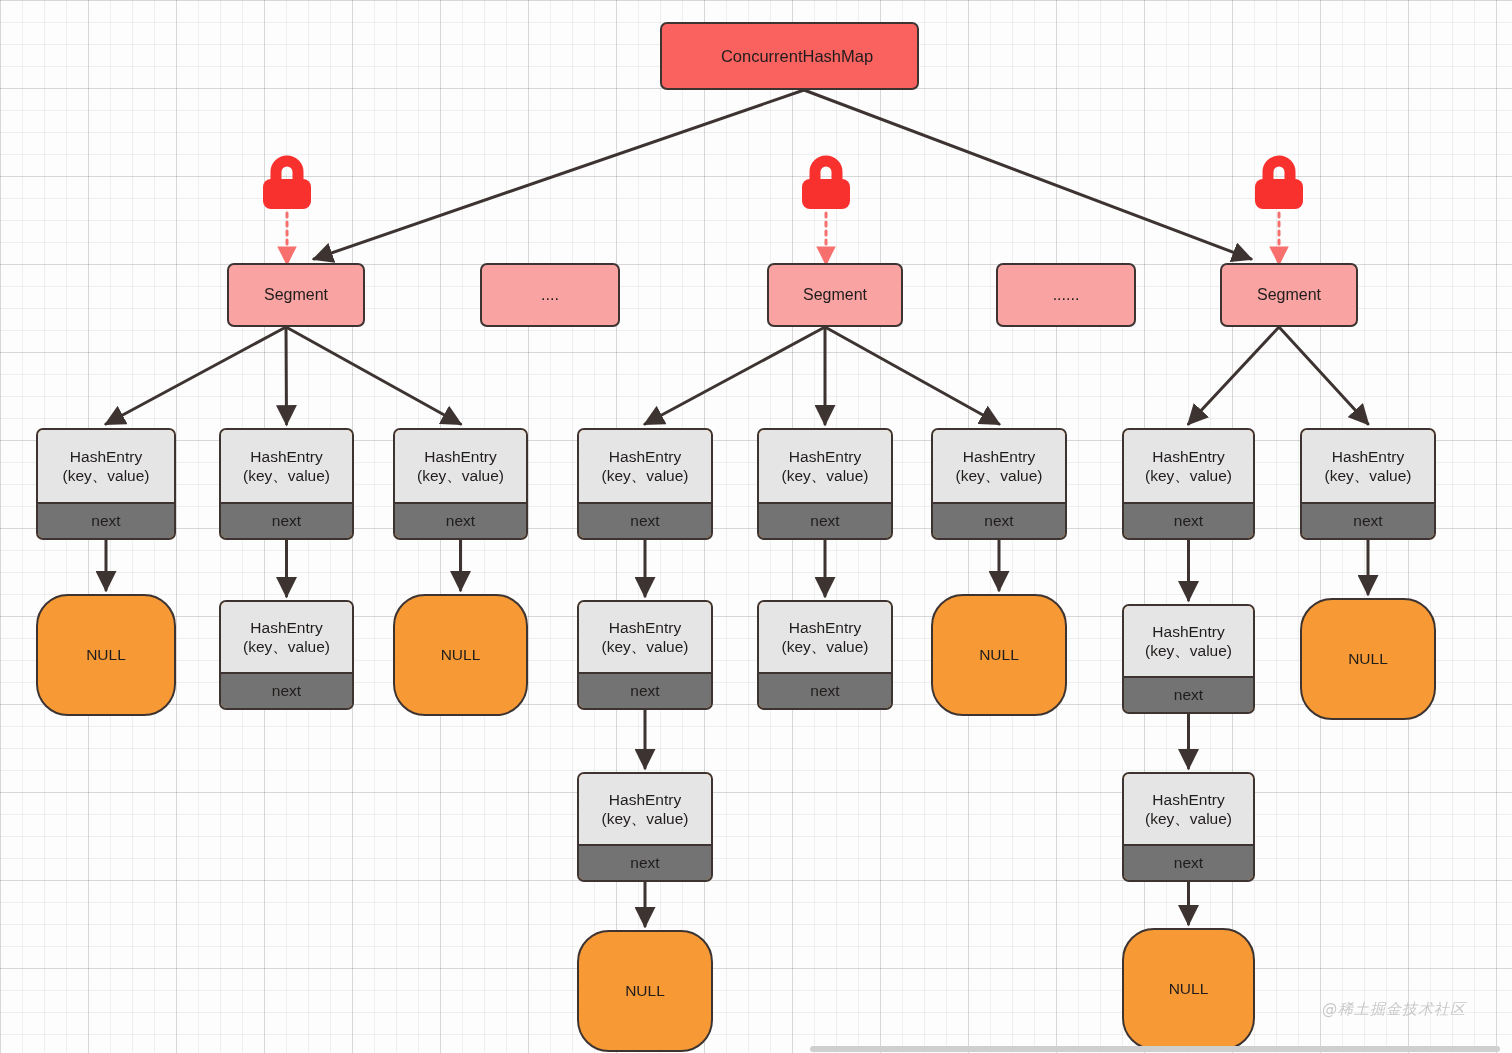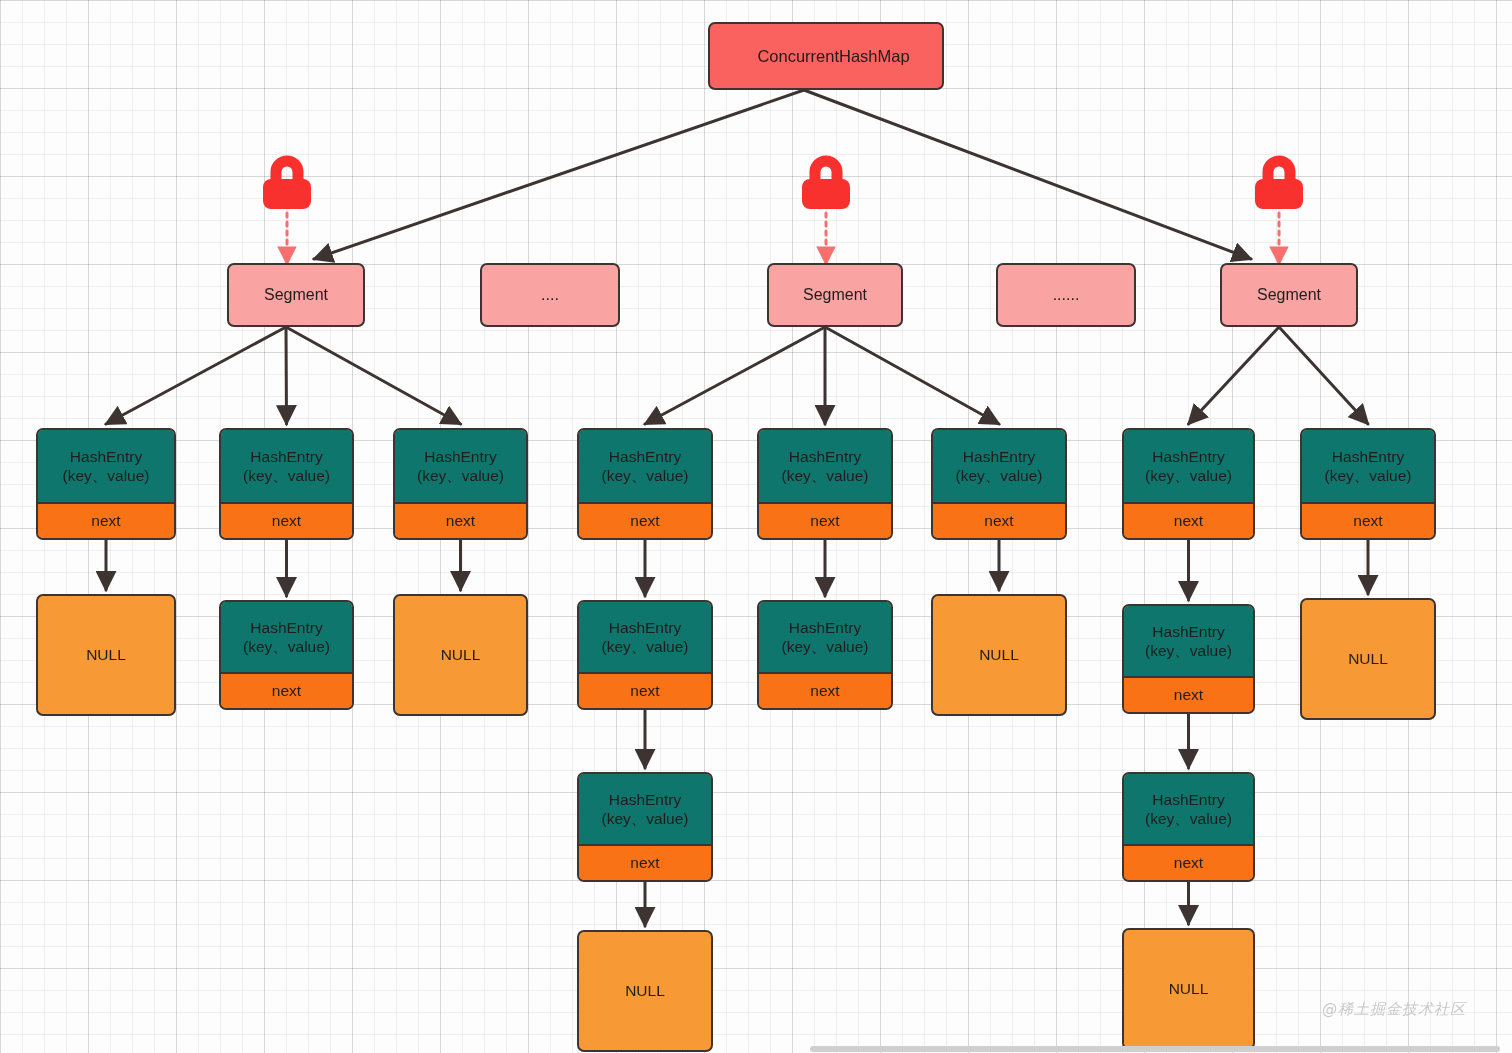--- a/index.html
+++ b/index.html
@@ -43,32 +43,32 @@
     background:#f9625f;
   }
   .root .cell{font-size:16.5px;}
 
   .segment{background:#f9a3a3;margin-left:10px;}
   .segment .cell{font-size:16px;}
 
   .entry{background:#f7941e;}
   .entry .top{
     flex:1 1 auto;
-    background:#0f766e;
+    background:#e5e5e5;
     font-size:15.5px;
     padding:2px 8px;
     white-space:pre-line;
   }
   .entry .bot{
     flex:0 0 34px;
-    background:#f97316;
+    background:#737373;
     border-top:2.5px solid #3d3432;
     font-size:15.5px;
   }
-  .nullbox{background:#f79a35;}
+  .nullbox{background:#f79a35;border-radius:32px;}
   .nullbox .cell{flex:1 1 auto;font-size:15.5px;}
 
   .lock{position:absolute;}
 
   .watermark{
     position:absolute;
     color:#c9c9c9;
     font-size:15px;
     letter-spacing:1px;
     white-space:nowrap;
@@ -119,21 +119,21 @@
         <line x1="1279" y1="327" x2="1368" y2="424" stroke-linecap="round" marker-end="url(#arrowBlack)"></line>
       </g>
     <g id="lock-edge-layer" stroke="#f8706e" stroke-width="3" stroke-dasharray="4 5" fill="none">
         <line x1="287" y1="213" x2="287" y2="262" stroke-linecap="round" marker-end="url(#arrowRed)"></line>
         <line x1="826" y1="213" x2="826" y2="262" stroke-linecap="round" marker-end="url(#arrowRed)"></line>
         <line x1="1279" y1="213" x2="1279" y2="262" stroke-linecap="round" marker-end="url(#arrowRed)"></line>
       </g>
   </svg>
 
   <div id="nodes-layer">
-      <div class="node root" style="left: 708px; top: 22px; width: 236px; height: 68px; padding-left: 15px;">
+      <div class="node root" style="left: 660px; top: 22px; width: 259px; height: 68px; padding-left: 15px;">
         <div class="cell" style="flex: 1 1 auto;">ConcurrentHashMap</div>
       </div>
       <div class="node segment" style="left: 217px; top: 263px; width: 138px; height: 64px;">
         <div class="cell" style="flex: 1 1 auto;">Segment</div>
       </div>
       <div class="node segment" style="left: 470px; top: 263px; width: 140px; height: 64px;">
         <div class="cell" style="flex: 1 1 auto;">....</div>
       </div>
       <div class="node segment" style="left: 757px; top: 263px; width: 136px; height: 64px;">
         <div class="cell" style="flex: 1 1 auto;">Segment</div>

